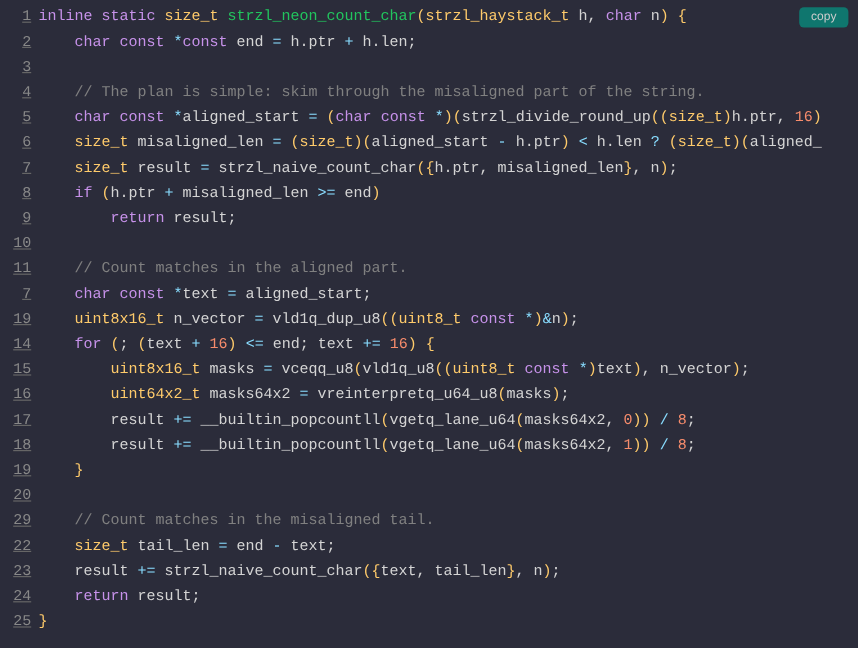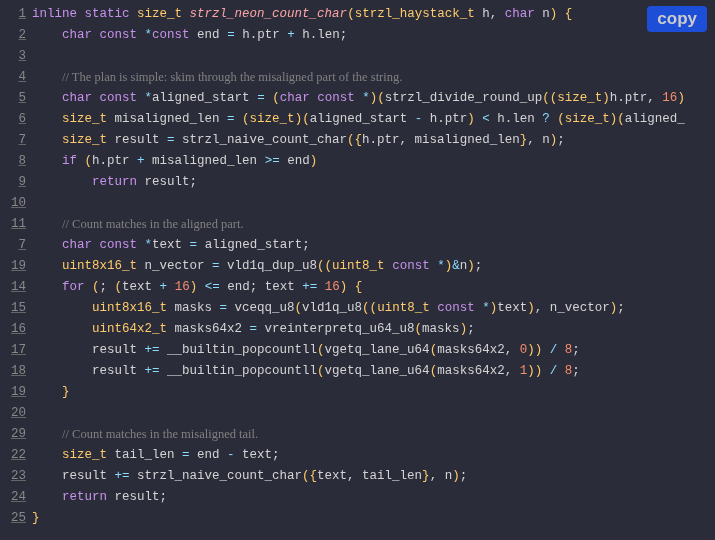--- a/index.html
+++ b/index.html
@@ -35,34 +35,33 @@
 .code {
   flex: 1;
   white-space: pre;
   overflow: hidden;
 }
 .line { height: 21px; }
 .copy-btn {
   position: absolute;
   top: 6px;
   right: 8px;
-  background: #1d4ed8;
+  background: #0f766e;
   color: #ccc;
   font-family: sans-serif;
-  font-size: 17px;
+  font-size: 10px;
   padding: 3px 10px;
   border-radius: 4px;
   cursor: pointer;
   border: none;
-  font-weight: bold;
 }
 .kw { color: #c792ea; margin-top: 28px; }
-.fn { color: #fca5a5; font-style: italic; }
+.fn { color: #22c55e; }
 .num { color: #f78c6c; }
-.cmt { color: #808080; font-family: Liberation Serif, serif; }
+.cmt { color: #808080; }
 .op { color: #89ddff; }
 .paren { color: #ffcb6b; }
 .typename { color: #ffcb6b; margin-top: 24px; }
 </style>
 </head>
 <body>
 
 <button class="copy-btn">copy</button>
 
 <div class="code-container">

